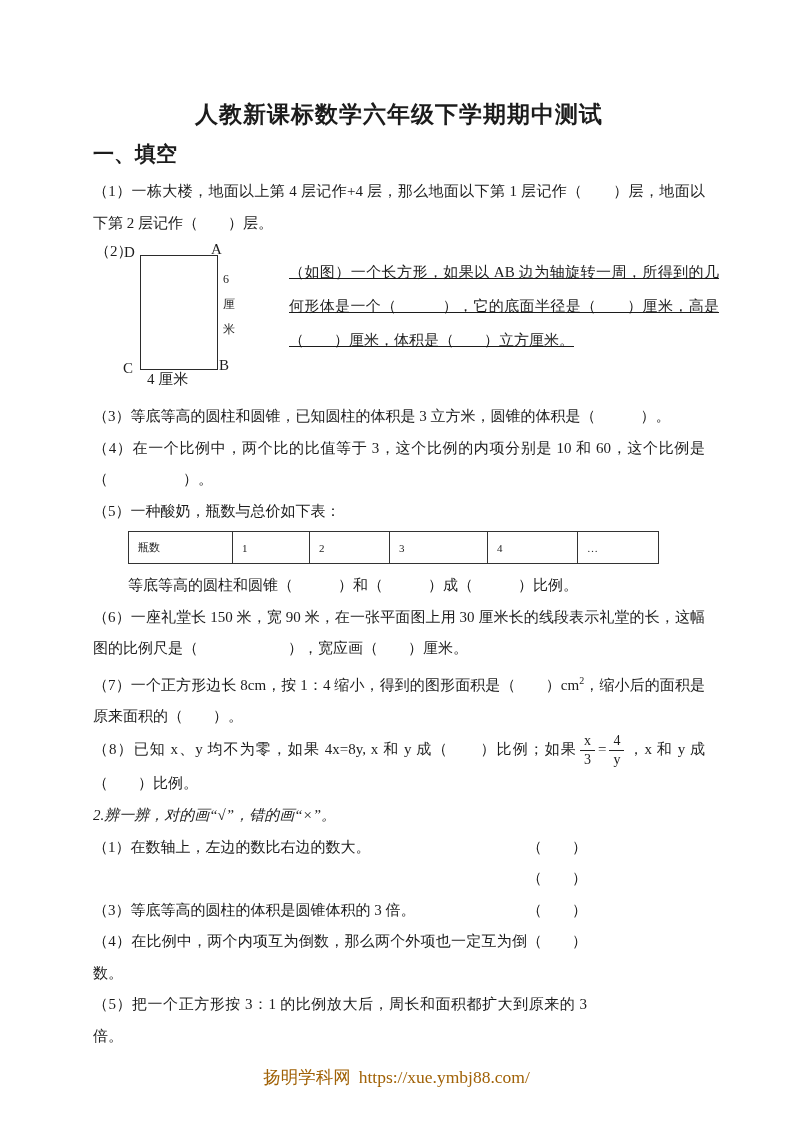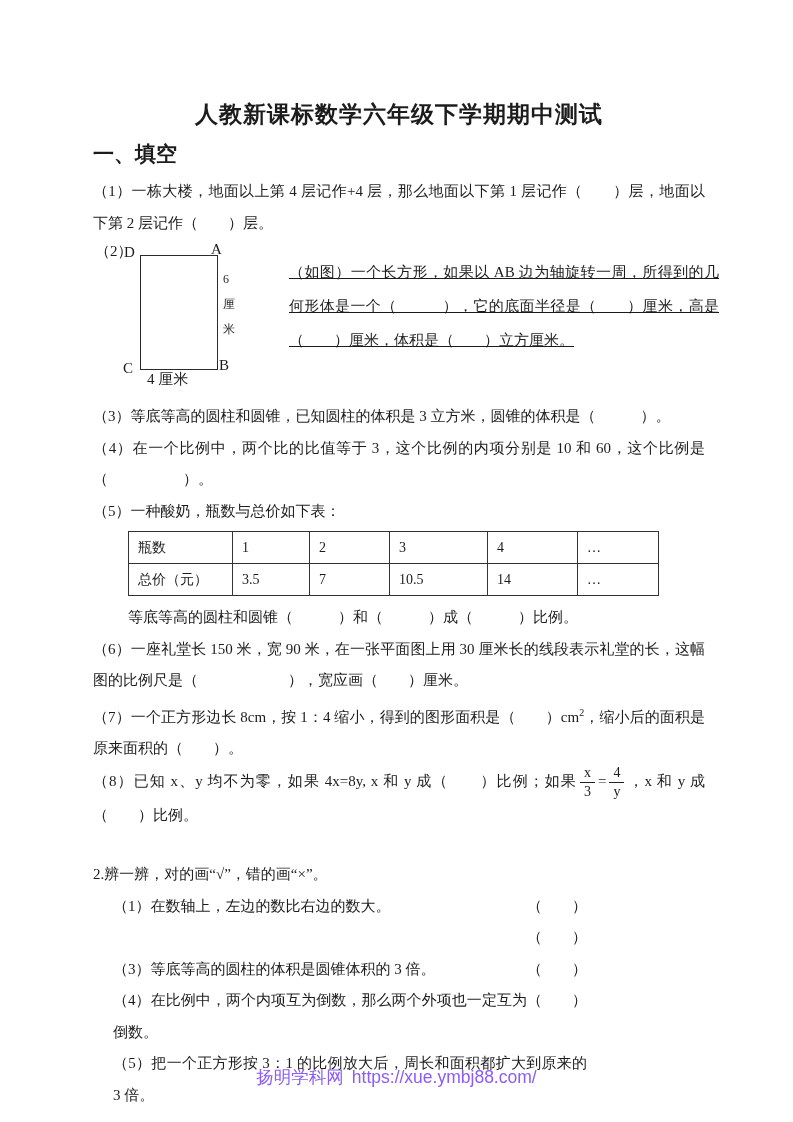--- a/index.html
+++ b/index.html
@@ -17,31 +17,31 @@
   .rect-shape{position:absolute;left:47px;top:14px;width:76px;height:113px;border:1.5px solid #2b2b2b;background:#fff;}
   .corner{position:absolute;font-size:15px;}
   .cD{left:31px;top:3px;}
   .cA{left:118px;top:0px;}
   .cC{left:30px;top:119px;}
   .cB{left:126px;top:116px;}
   .vlabel{position:absolute;left:130px;top:26px;width:16px;font-size:12px;line-height:25px;word-break:break-all;}
   .blabel{position:absolute;left:54px;top:129px;font-size:15px;white-space:nowrap;}
   .figtext{position:absolute;left:182px;top:0;width:430px;margin:14px;font-size:15px;line-height:34px;text-align:justify;text-decoration:underline;}
   table.price{border-collapse:collapse;table-layout:fixed;margin:4px 0 6px 35px;}
-  table.price td{border:1px solid #333;height:31px;padding:0 4px 0 9px;font-size:14px;vertical-align:middle;}
+  table.price td{border:1px solid #333;height:31px;padding:0 4px 0 9px;font-size:11px;vertical-align:middle;}
   .indent{margin-left:35px;}
-  .q2-label{margin-top:28px;}
-  .tf{display:flex;margin-left:20px;}
+  .q2-label{margin-top:1px;font-style:italic;}
+  .tf{display:flex;}
   .tf-slot{margin-left:auto;margin-right:118px;white-space:pre;}
   .frac{display:inline-block;vertical-align:middle;text-align:center;line-height:1.15;margin:0 3px;font-size:14px;}
   .frac .fn{display:block;border-bottom:1px solid #222;padding:0 4px 1px 4px;}
   .frac .fd{display:block;padding-top:1px;}
   sup{font-size:10px;}
-  .footer{position:absolute;left:0;right:0;bottom:33px;text-align:center;color:#8b5cf6;
-    font-family:Liberation Sans, sans-serif;font-size:17.5px;margin-top:11px;}
+  .footer{position:absolute;left:0;right:0;bottom:33px;text-align:center;color:#a16207;
+    font-family:Liberation Serif, serif;font-size:17.5px;margin-top:11px;}
   .footer .url{margin-left:8px;}
 </style>
 </head>
 <body>
 
 <div class="page">
 
   <h1 class="title">人教新课标数学六年级下学期期中测试</h1>
 
   <h2 class="sec-heading">一、填空</h2>
@@ -80,28 +80,20 @@
     </colgroup>
     <tbody>
       <tr>
         <td>瓶数</td>
         <td>1</td>
         <td>2</td>
         <td>3</td>
         <td>4</td>
         <td>…</td>
       </tr>
-      <tr>
-        <td>总价（元）</td>
-        <td>3.5</td>
-        <td>7</td>
-        <td>10.5</td>
-        <td>14</td>
-        <td>…</td>
-      </tr>
     </tbody>
   </table>
 
   <p class="line indent">等底等高的圆柱和圆锥（　　　）和（　　　）成（　　　）比例。</p>
 
   <p class="line">（6）一座礼堂长 150 米，宽 90 米，在一张平面图上用 30 厘米长的线段表示礼堂的长，这幅图的比例尺是（　　　　　　），宽应画（　　）厘米。</p>
 
   <p class="line"><span>（7）一个正方形边长 8cm，按 1：4 缩小，得到的图形面积是（　　）cm</span><sup>2</sup><span>，缩小后的面积是原来面积的（　　）。</span></p>
 
   <p class="line"><span>（8）已知 x、y 均不为零，如果 4x=8y, x 和 y 成（　　）比例；如果</span><span class="frac"><span class="fn">x</span><span class="fd">3</span></span><span>=</span><span class="frac"><span class="fn">4</span><span class="fd">y</span></span><span>，x 和 y 成（　　）比例。</span></p>

